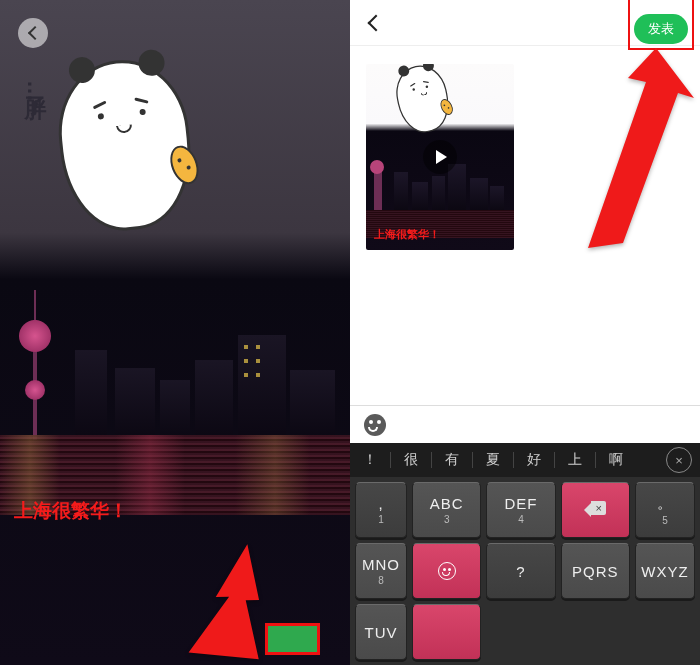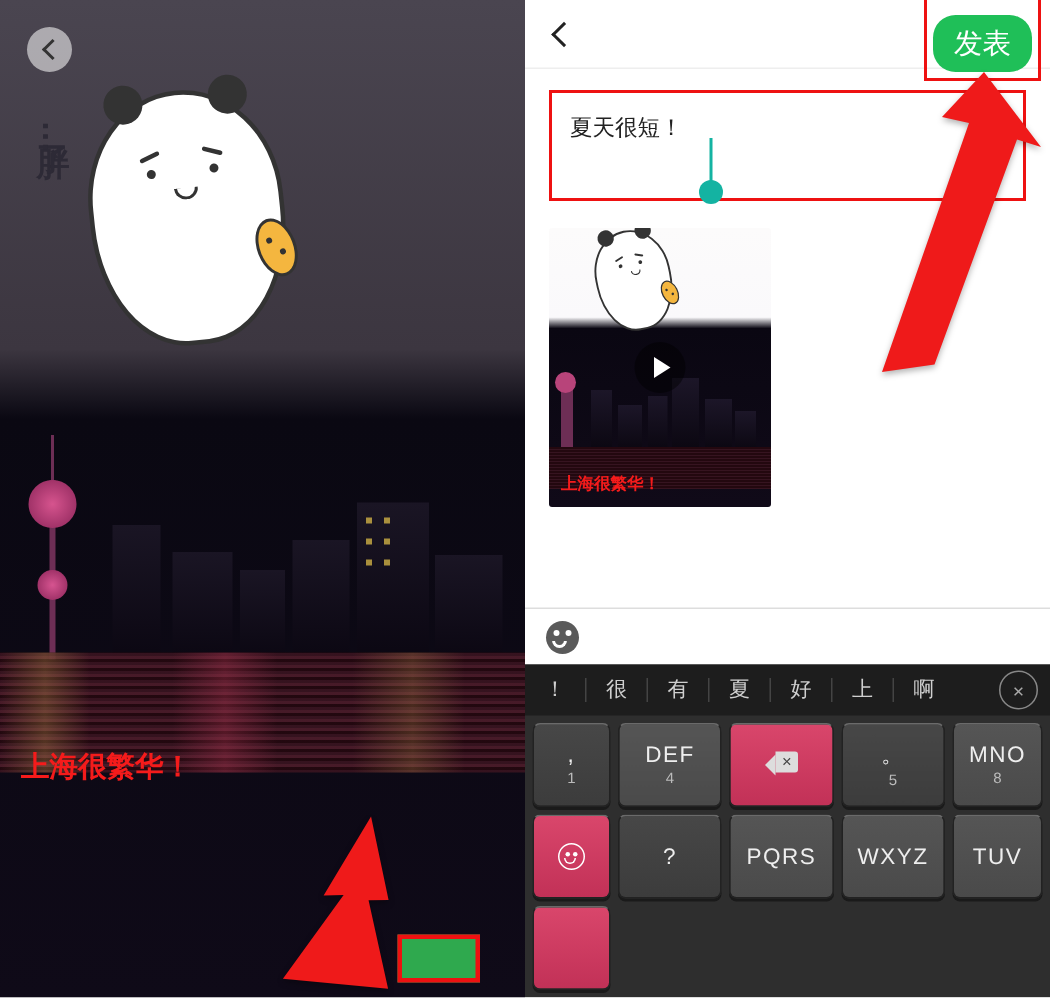--- a/index.html
+++ b/index.html
@@ -44,21 +44,21 @@
     .arrow-left{position:absolute;left:150px;top:542px;z-index:5;}
     .arrow-svg{filter:drop-shadow(0 2px 2px rgba(0,0,0,.3));}
     .green-box{position:absolute;bottom:10px;right:30px;width:55px;height:32px;border:3px solid #e11;background:#2fa94e;}
 
     
     .rp-header{height:46px;display:flex;align-items:center;padding:0 12px;border-bottom:1px solid #eee;}
     .rp-back{width:24px;height:24px;position:relative;cursor:pointer;}
     .rp-back::before{content:"";position:absolute;width:10px;height:10px;border-left:2px solid #222;border-bottom:2px solid #222;transform:rotate(45deg);top:6px;left:8px;}
     .publish-wrap{margin-left:auto;position:relative;}
     .publish-outline{position:absolute;top:-6px;left:-6px;right:-6px;bottom:-6px;border:2px solid #e11;}
-    .publish-btn{background:#1fbf58;color:#fff;border:none;padding:6px 14px;font-size:19px;border-radius:15px;cursor:pointer;margin-top:12px;}
+    .publish-btn{background:#1fbf58;color:#fff;border:none;padding:6px 14px;font-size:13px;border-radius:15px;cursor:pointer;margin-top:12px;}
     .text-input-box{margin:14px 16px 0;border:2px solid #e11;padding:14px 12px 30px;position:relative;min-height:74px;}
     .input-text{font-size:15px;color:#222;}
     .caret-drop{position:absolute;top:30px;left:105px;}
     .caret-line{width:2px;height:30px;background:#14b3a2;}
     .caret-ball{width:16px;height:16px;border-radius:50%;background:#14b3a2;position:absolute;top:28px;left:-7px;}
     .thumb-wrap{margin:18px 16px 0;width:148px;height:186px;position:relative;border-radius:2px;overflow:hidden;background:linear-gradient(180deg,#fcfbfb 0,#faf9fb 32%,#0a0712 36%,#100a18 100%);}
     .thumb-sticker{position:absolute;top:4px;left:28px;transform:scale(.42) rotate(-6deg);transform-origin:top left;}
     .thumb-skyline{position:absolute;left:0;right:0;top:90px;height:58px;}
     .tsb{position:absolute;bottom:0;background:linear-gradient(180deg,#1c1628,#0b0711);}
     .ts1{left:8px;width:8px;height:46px;background:#6d2e55;} .ts1b{position:absolute;left:4px;top:6px;width:14px;height:14px;border-radius:50%;background:#b8447a;}
@@ -157,27 +157,20 @@
 
 <div class="phone phone-right">
   <div class="rp-header">
     <div class="rp-back"></div>
     <div class="publish-wrap">
       <div class="publish-outline"></div>
       <button class="publish-btn">发表</button>
     </div>
   </div>
 
-  <div class="text-input-box">
-    <span class="input-text">夏天很短！</span>
-    <div class="caret-drop">
-      <div class="caret-line"></div>
-        <div class="caret-ball"></div>
-    </div>
-  </div>
 
   <div class="thumb-wrap">
     <div class="thumb-sticker">
       <div class="panda-body" style="width:120px;height:160px;">
         <div class="panda-ear l"></div>
           <div class="panda-ear r"></div>
         <div class="panda-brow l"></div>
           <div class="panda-brow r"></div>
         <div class="panda-eye l"></div>
           <div class="panda-eye r"></div>
@@ -222,20 +215,24 @@
         <span class="div"></span>
       <span>啊</span>
       <div class="sugg-x">×</div>
     </div>
     <div class="key-grid">
       <div class="key side">
           <span class="big">,</span>
           <span class="sub">1</span>
         </div>
       <div class="key">
+          <span class="big">ABC</span>
+          <span class="sub">3</span>
+        </div>
+      <div class="key">
           <span class="big">DEF</span>
           <span class="sub">4</span>
         </div>
       <div class="key pink">
           <div class="backspace-icon"></div>
         </div>
 
       <div class="key side">
           <span class="big">。</span>
           <span class="sub">5</span>

